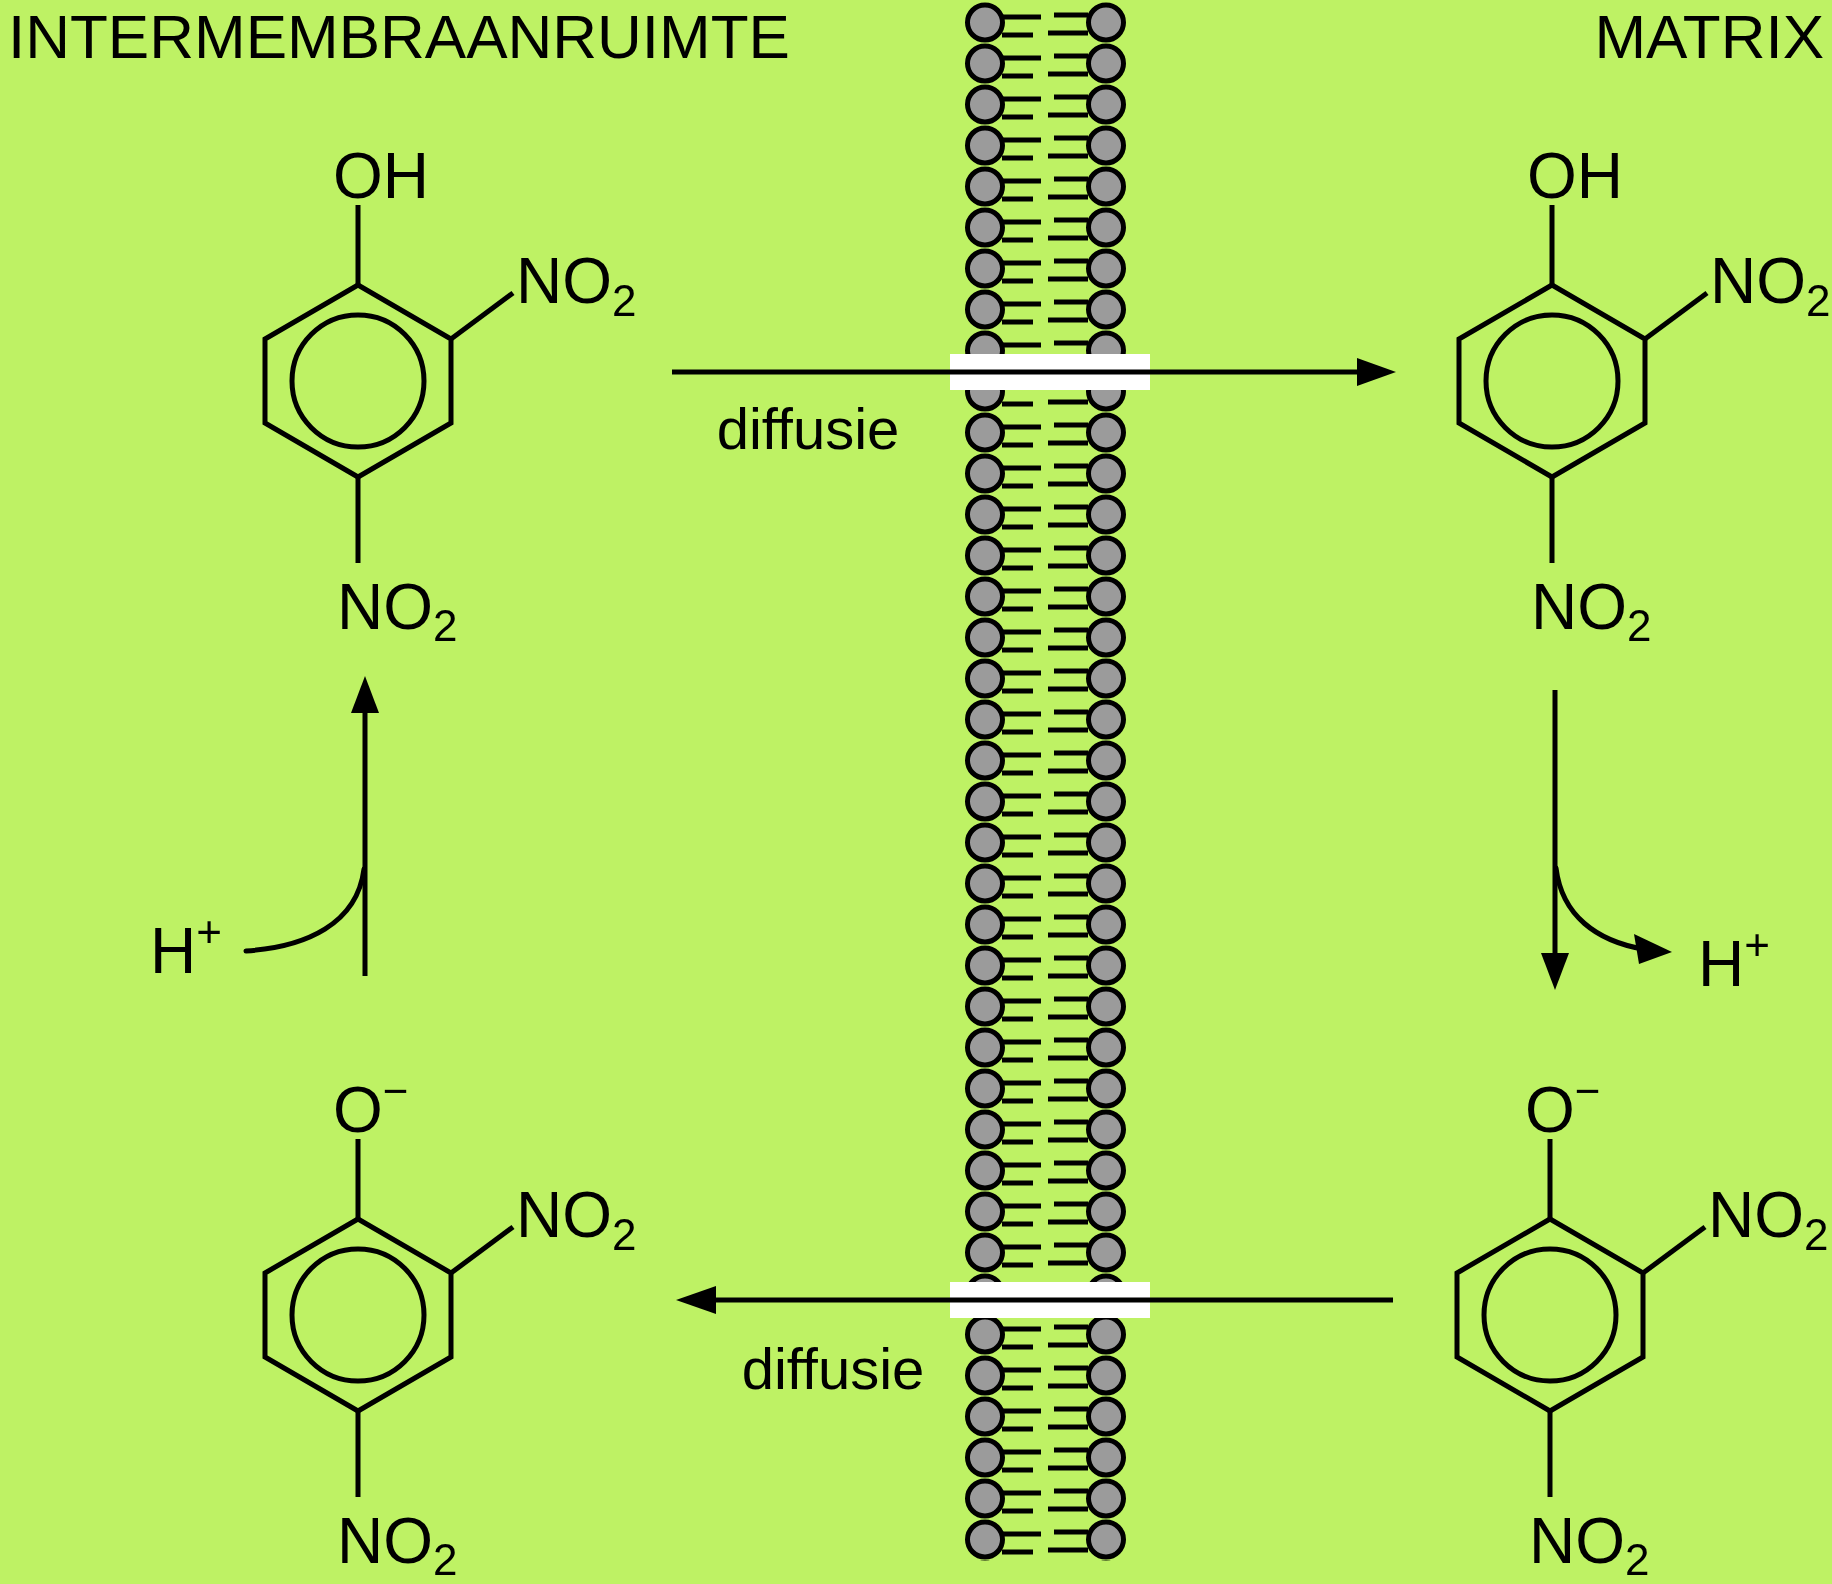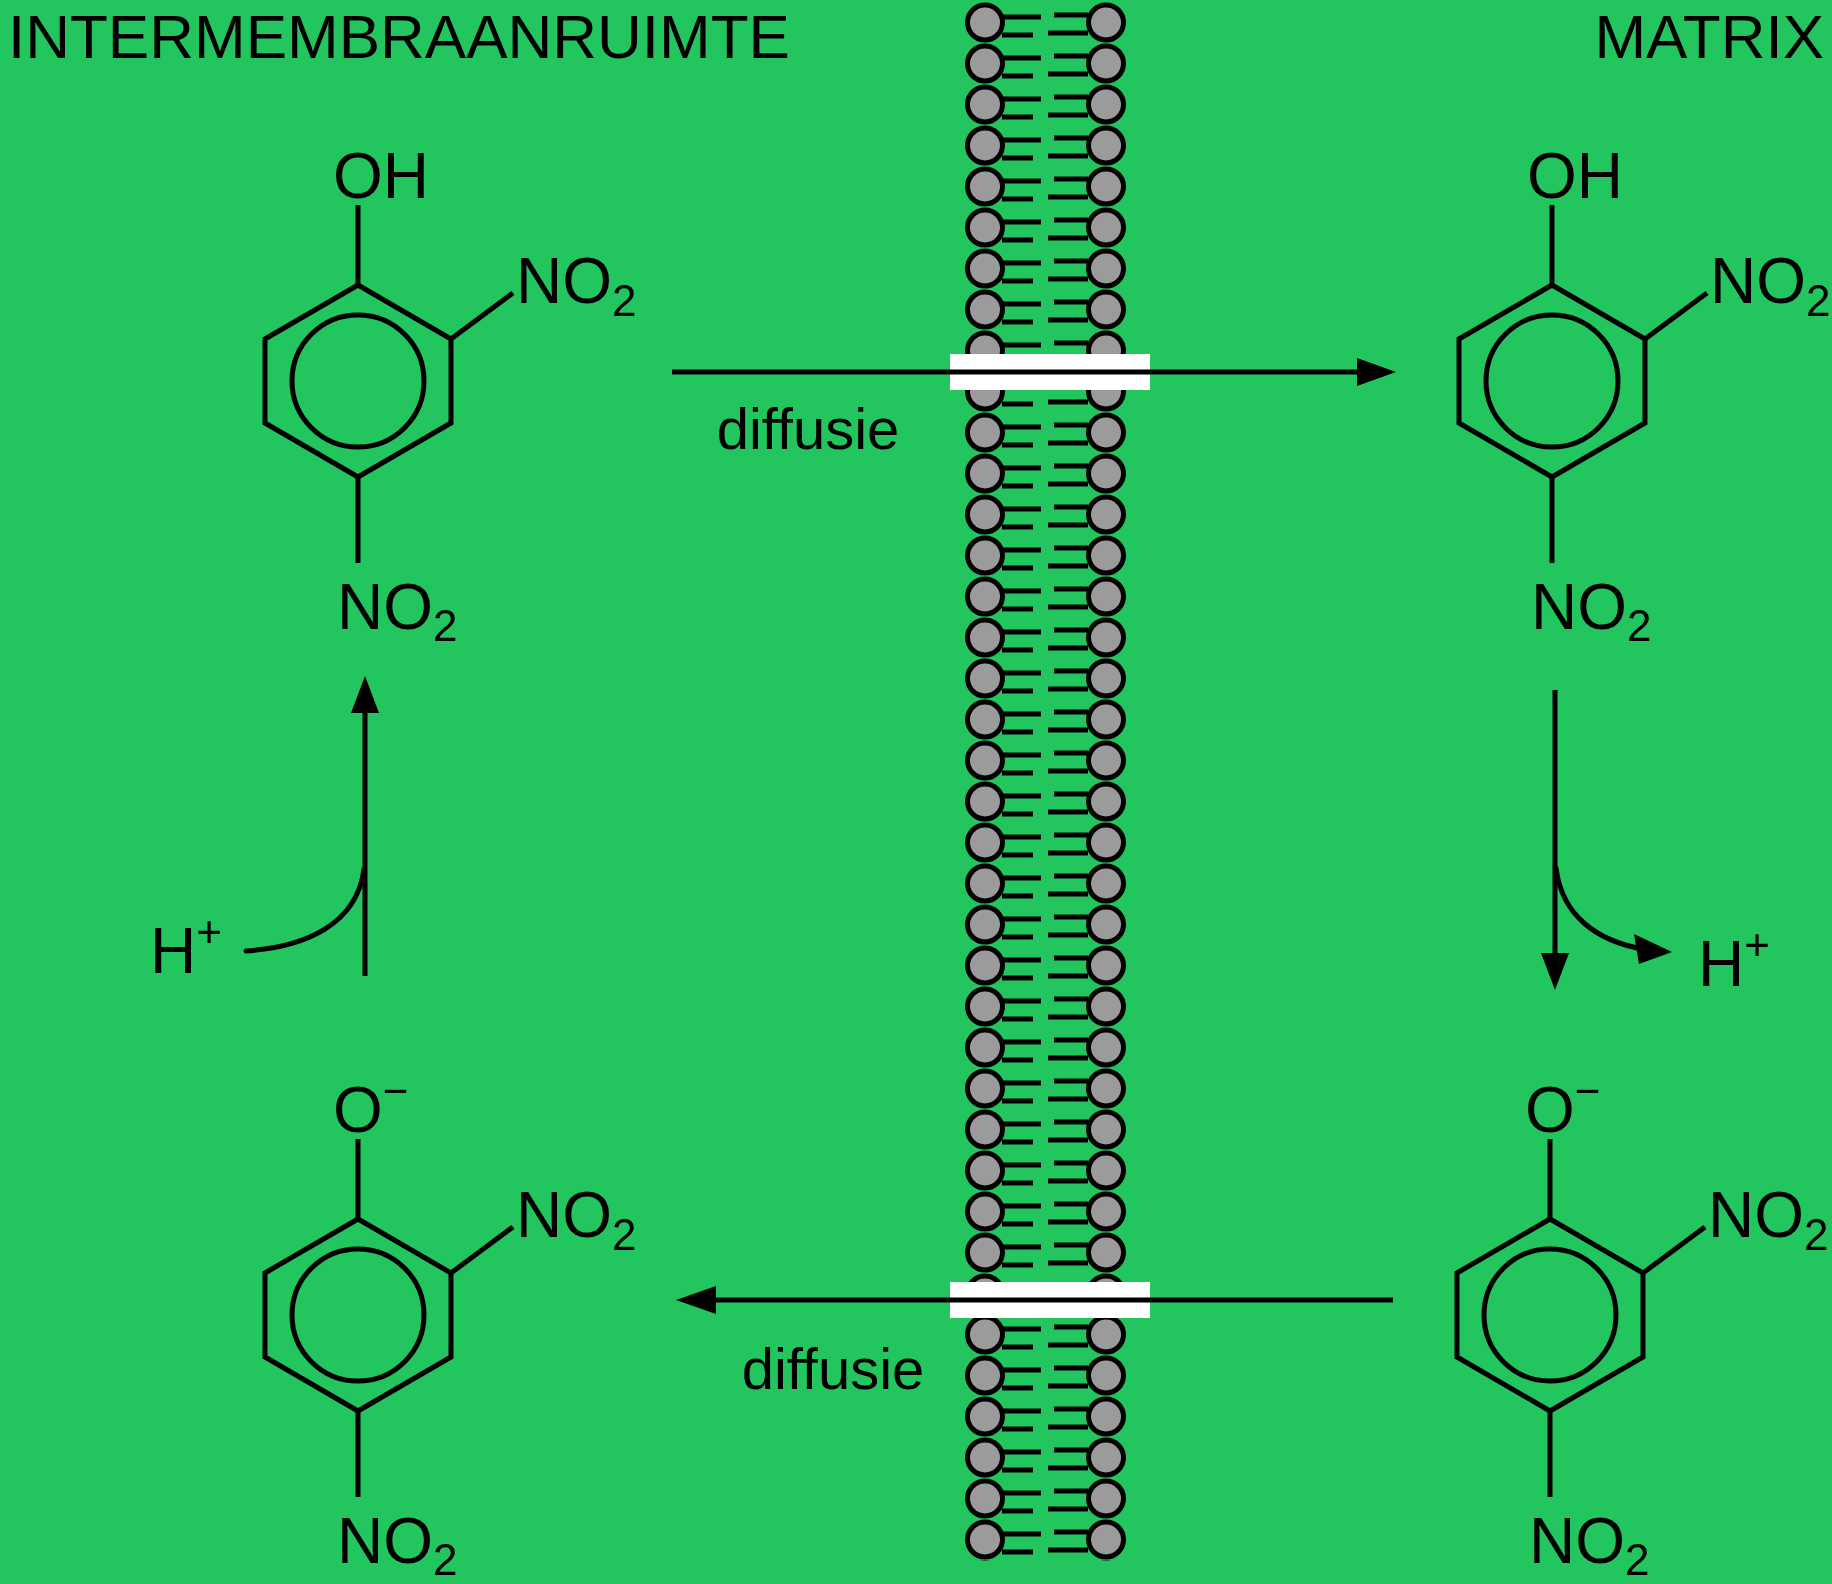--- a/index.html
+++ b/index.html
@@ -1,16 +1,16 @@
 <!DOCTYPE html>
 <html><head>
 <meta charset="utf-8">
 <style>
   html,body{margin:0;padding:0;background:#ffffff;}
-  .stage{width:1832px;height:1584px;position:relative;background:#22c55e;}
+  .stage{width:1832px;height:1584px;position:relative;background:#bef264;}
   svg{display:block;}
   text{fill:#000000;font-family:"Liberation Sans",sans-serif;}
   .title{font-size:62px;}
   .process{font-size:58px;}
   .chem{font-size:64px;}
   .sub{font-size:44px;}
   .sup{font-size:44px;}
   .ln{fill:none;stroke:#000000;stroke-width:5;}
   .lnr{fill:none;stroke:#000000;stroke-width:5;stroke-linecap:round;}
   .hd{fill:#9b9b9b;stroke:#000000;stroke-width:5;}

